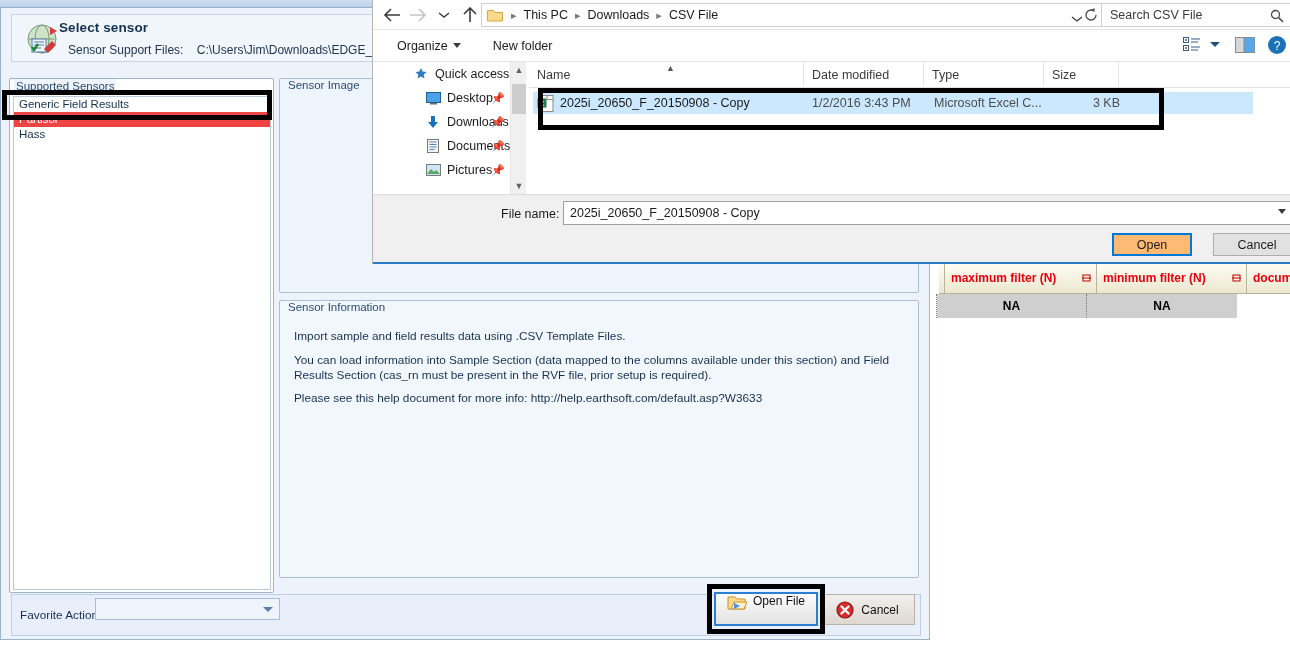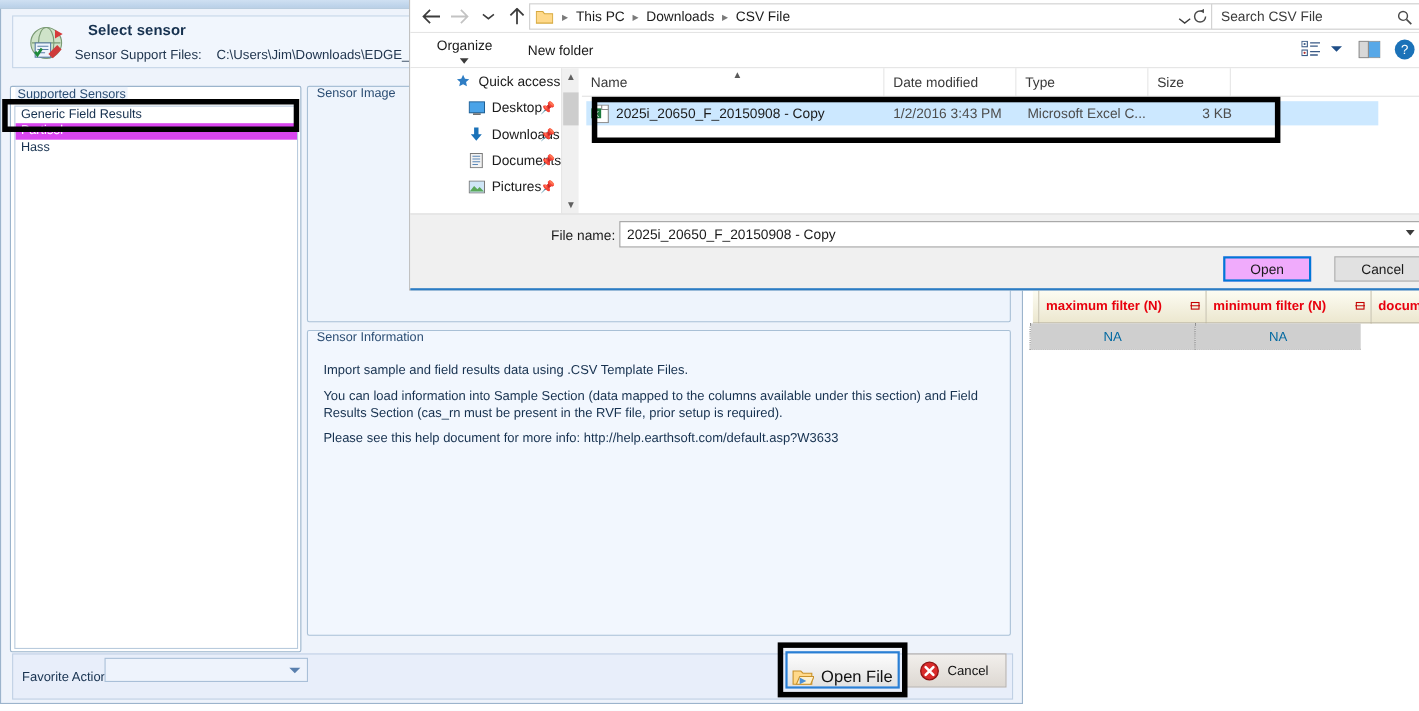--- a/index.html
+++ b/index.html
@@ -25,21 +25,21 @@
   }
   .edp-header {
     position: absolute; left: 10px; top: 6px; width: 910px; height: 48px;
     background: #f1f6fd;
     border: 1px solid #c6d6e8;
   }
   .edp-globe {
     position: absolute; left: 14px; top: 8px; width: 34px; height: 33px;
   }
   .edp-h-title {
-    position: absolute; left: 68px; top: 5px;
+    position: absolute; left: 47px; top: 5px;
     font-size: 13.5px; font-weight: bold; color: #16314f;
     letter-spacing: .1px;
   }
   .edp-h-sub {
     position: absolute; left: 56px; top: 28px;
     font-size: 12px; color: #21364f; white-space: nowrap;
   }
   .edp-h-sub .pv { margin-left: 10px; }
 
   
@@ -59,21 +59,21 @@
   #box-sensors { left: 8px; top: 70px; width: 265px; height: 515px; background:#fff; border:1px solid #9bb4cc;}
   #box-sensors .gtitle { color:#2b4d73; background:#eef4fc; left:4px; top:0px;}
   .sensor-listwrap {
     position: absolute; left: 3px; top: 17px; width: 258px; height: 494px;
     background: #ffffff; border: 1px solid #b9cbdd; overflow: hidden;
   }
   .sensor-item {
     height: 15px; line-height: 15px; padding-left: 5px;
     font-size: 11.5px; color: #16314f; white-space: nowrap;
   }
-  .sensor-item.sel { background: #d946ef; color: #ffffff; }
+  .sensor-item.sel { background: #ef4444; color: #ffffff; }
 
   #box-image { left: 278px; top: 70px; width: 640px; height: 215px; }
   #box-info  { left: 278px; top: 292px; width: 640px; height: 278px; background:#f2f7fe; }
   .info-p {
     position: absolute; left: 14px; font-size: 11.8px; color: #16314f;
     line-height: 15px; width: 610px;
   }
 
   .edp-footer {
     position: absolute; left: 10px; top: 586px; width: 910px; height: 42px;
@@ -89,22 +89,22 @@
   .fav-combo .arw {
     position: absolute; right: 6px; top: 8px;
     width: 0; height: 0; border-left: 5px solid transparent;
     border-right: 5px solid transparent; border-top: 5px solid #5a80ae;
   }
 
   .btn-openfile {
     position: absolute; left: 714px; top: 592px; width: 104px; height: 34px;
     background: linear-gradient(#fdfdfd,#e2e2e2);
     border: 2px solid #2a7fd4;
-    display: flex; align-items: flex-end; justify-content: center; gap: 6px;
-    font-size: 15px; color: #111;
+    display: flex; align-items: flex-start; justify-content: center; gap: 6px;
+    font-size: 12px; color: #111;
   }
   .btn-cancel {
     position: absolute; left: 820px; top: 594px; width: 95px; height: 31px;
     background: linear-gradient(#f2efec,#ddd8d2);
     border: 1px solid #b9b2aa;
     display: flex; align-items: center; justify-content: center; gap: 7px;
     font-size: 12px; color: #111;
   }
 
   
@@ -125,21 +125,21 @@
   .gh-pin {
     position: absolute; right: 5px; top: 11px; width: 9px; height: 8px;
   }
   .grid-val {
     position: absolute; left: 8px; top: 36px; height: 24px; display: flex;
     border-left: 1px dotted #7a7a7a; border-bottom: 1px dotted #7a7a7a;
   }
   .gv-cell {
     height: 24px; background: #cfcfcf; border-right: 1px dotted #7a7a7a;
     display: flex; align-items: center; justify-content: center;
-    font-size: 12px; font-weight: normal; color: #0369a1;
+    font-size: 12px; font-weight: bold; color: #000000;
   }
 
   
   .fx {
     position: absolute; left: 372px; top: 0; width: 918px; height: 264px;
     background: #ffffff; border: 1px solid #b4b4b4; border-top: none; border-right: none;
   }
   .fx-nav {
     position: absolute; left: 0; top: 0; width: 918px; height: 30px;
     background: #ffffff; border-bottom: 1px solid #e4e4e4;
@@ -207,21 +207,21 @@
   }
   .fn-label { position: absolute; left: 128px; top: 12px; font-size: 12.5px; color: #1b1b1b; }
   .fn-input {
     position: absolute; left: 190px; top: 6px; width: 728px; height: 24px;
     background: #fff; border: 1px solid #a0a0a0; display: flex; align-items: center;
   }
   .fn-input .val { font-size: 12.5px; color: #1b1b1b; padding-left: 6px; }
   .fn-input .dd { position:absolute; right:4px; top:7px; width:0;height:0;border-left:4px solid transparent;border-right:4px solid transparent;border-top:5px solid #3b3b3b;}
   .btn-open {
     position: absolute; left: 739px; top: 38px; width: 80px; height: 23px;
-    background: #f0abfc; border: 2px solid #0078d7;
+    background: #fdba74; border: 2px solid #0078d7;
     display:flex;align-items:center;justify-content:center; font-size:12.5px; color:#1b1b1b;
   }
   .btn-fcancel {
     position: absolute; left: 840px; top: 38px; width: 88px; height: 23px;
     background: #e1e1e1; border: 1px solid #adadad;
     display:flex;align-items:center;justify-content:center; font-size:12.5px; color:#1b1b1b;
   }
   .fx-bottomline { position:absolute; left:0; top:262px; width:918px; height:2px; background:#2b7cc4;}
 
   
@@ -383,21 +383,21 @@
       <div class="searchbox">
         <span class="ph">Search CSV File</span>
         <svg width="14" height="14" viewBox="0 0 14 14" style="position:absolute;right:6px;top:5px;">
           <circle cx="5.5" cy="5.5" r="4" fill="none" stroke="#4a4a4a" stroke-width="1.3"></circle>
           <path d="M8.6 8.6 L13 13" stroke="#4a4a4a" stroke-width="1.5"></path>
         </svg>
       </div>
     </div>
 
     <div class="fx-toolbar">
-      <div class="tb-item" style="margin-left:14px;flex-direction:column;">
+      <div class="tb-item" style="margin-left:14px;">
         <span>Organize</span>
         <span class="tb-caret"></span>
       </div>
       <div class="tb-item" style="margin-left:12px;">
         <span>New folder</span>
       </div>
 
       <div style="position:absolute;right:70px;top:7px;display:flex;align-items:center;gap:8px;">
         <svg width="18" height="16" viewBox="0 0 18 16">
           <rect x="0.5" y="0.5" width="5" height="5" fill="none" stroke="#3a5a86"></rect>

